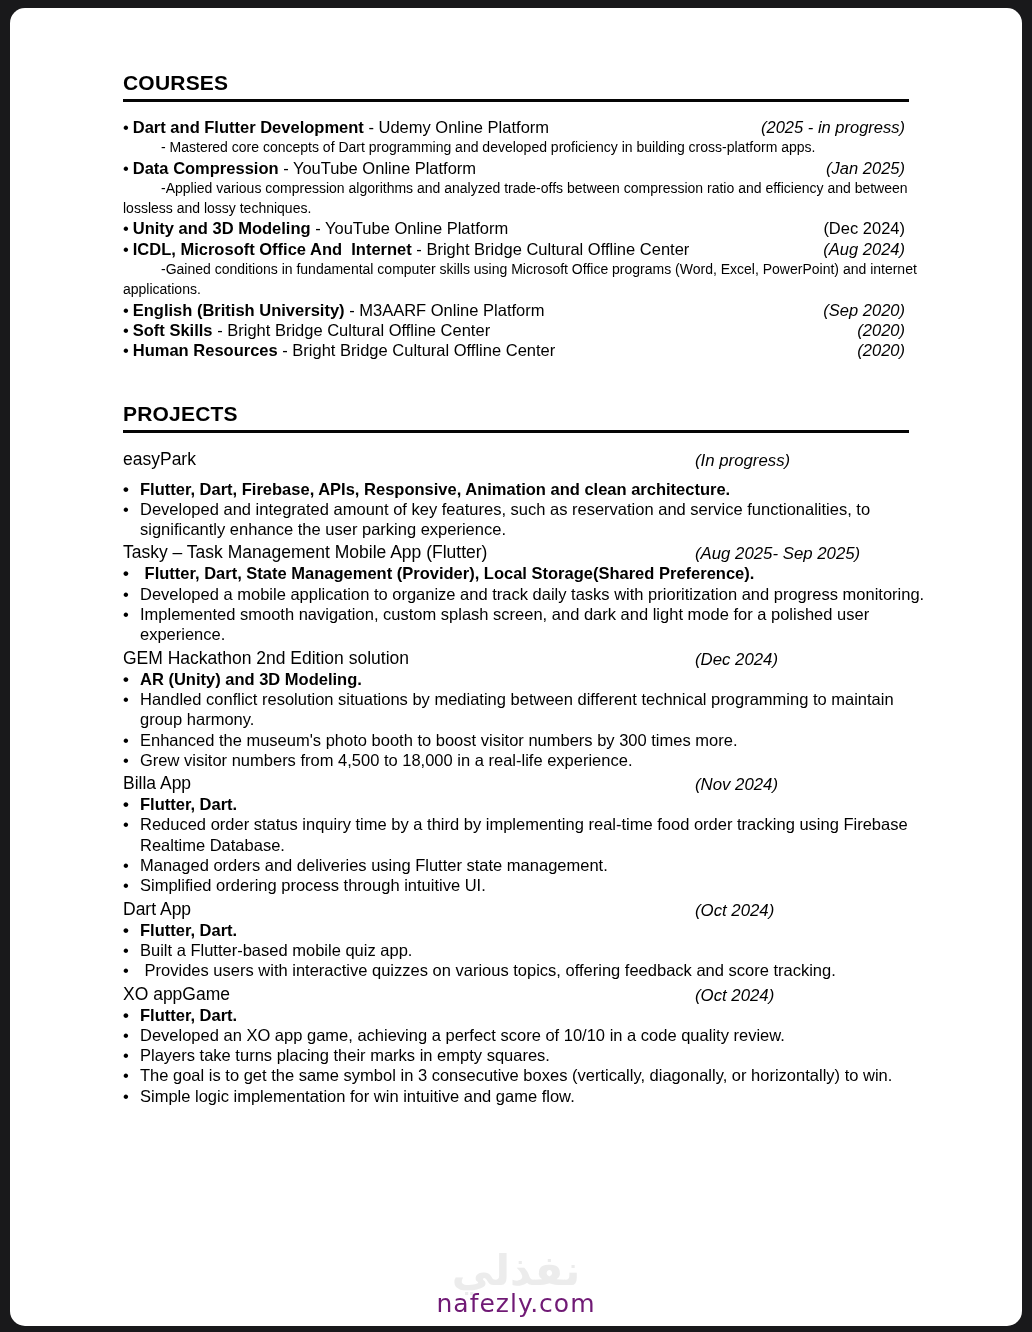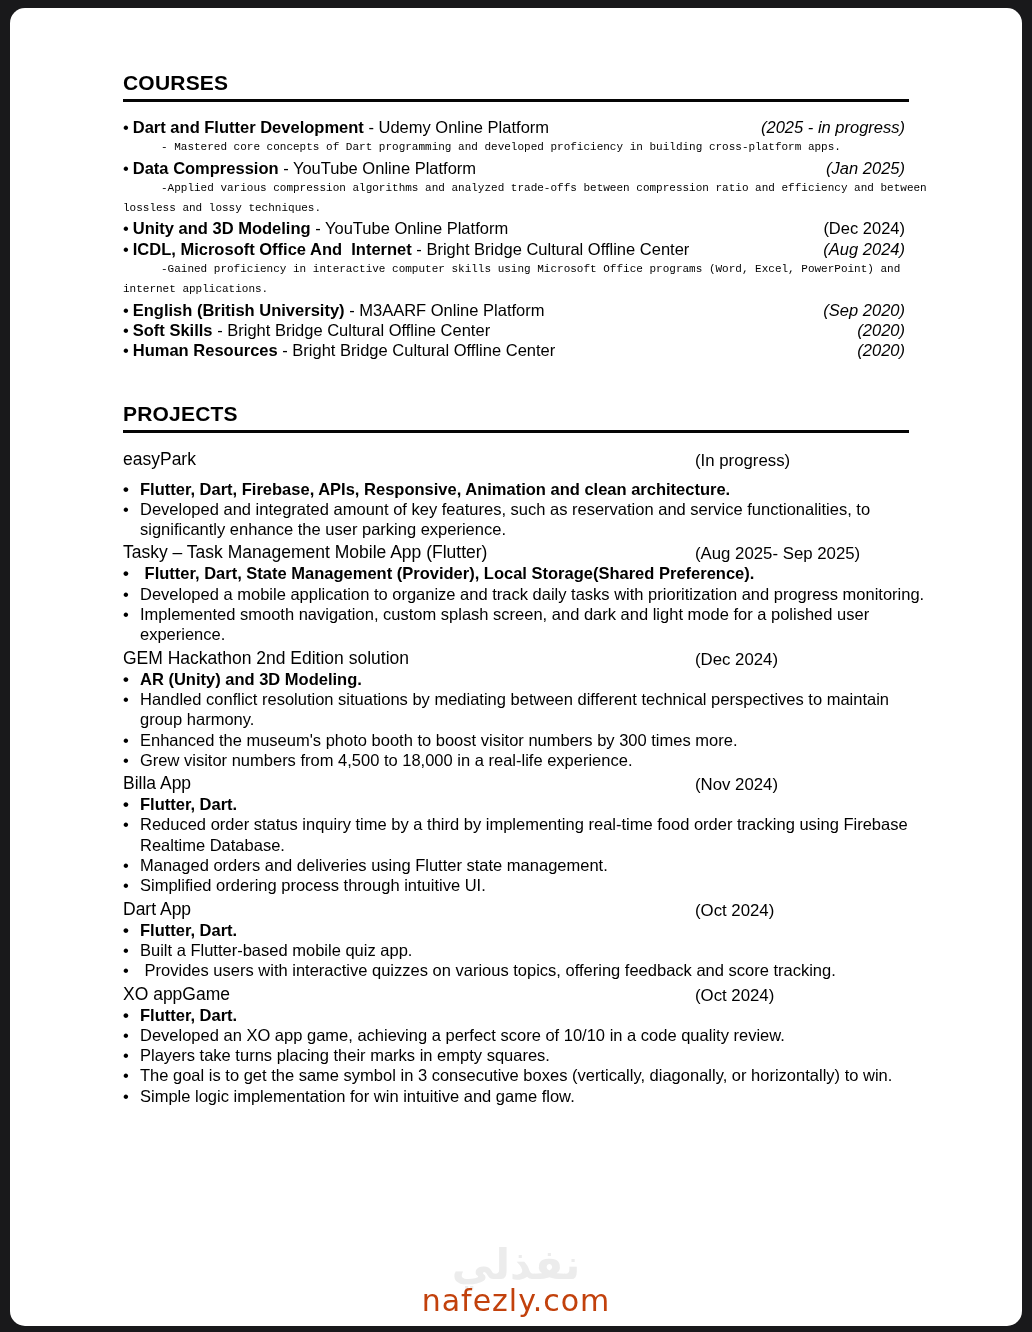--- a/index.html
+++ b/index.html
@@ -19,44 +19,44 @@
   
   .course-item{position:relative;}
   .course-line{
     position:relative;margin:0;font-size:16.5px;line-height:20.3px;white-space:pre-wrap;
   }
   .bullet{padding-right:4px;}
   .c-date{
     position:absolute;right:30px;top:0;font-style:italic;font-size:16.5px;white-space:nowrap;
   }
   .c-date.upright{font-style:normal;}
-  .c-detail{margin:0;font-size:11px;line-height:20.3px;text-indent:38px;white-space:normal;font-family:Liberation Mono, monospace;}
+  .c-detail{margin:0;font-size:14px;line-height:20.3px;text-indent:38px;white-space:normal;}
 
   
   #projects-section{margin-top:42px;}
   .project-item{position:relative;margin-top:2px;}
   .p-title-row{position:relative;font-size:17.5px;line-height:22px;}
   .p-title{font-weight:normal;}
   .p-date{
-    position:absolute;left:572px;top:2px;font-size:16.8px;
+    position:absolute;left:572px;top:2px;font-style:italic;font-size:16.8px;
     font-weight:normal;white-space:nowrap;
   }
   .project-item:first-child .p-title-row{margin-bottom:9px;}
   .pbullet{display:flex;font-size:16.5px;line-height:20.3px;}
   .pbullet .dot{width:17px;flex:none;}
   .pbullet.bold{font-weight:bold;}
   .ptext{white-space:pre-wrap;}
 
   
   .watermark{
     position:absolute;left:0;right:0;bottom:8px;text-align:center;
     font-family:"DejaVu Sans",sans-serif;user-select:none;
   }
   .wm-logo{font-size:42px;font-weight:bold;color:#ececec;line-height:1.05;}
-  .wm-site{font-size:30px;color:#c2410c;letter-spacing:1px;margin-top:-4px;}
+  .wm-site{font-size:25px;color:#701a75;letter-spacing:1px;margin-top:-4px;}
 </style>
 </head>
 <body>
 
 <div class="stage">
   <div class="card">
     <div class="content">
 
       <section id="courses-section">
         <h2>COURSES</h2>
@@ -75,21 +75,21 @@
 </div>
 
   <div class="course-item">
     <p class="course-line"><span class="bullet">•</span><b class="c-title">Unity and 3D Modeling</b><span class="c-rest"> - YouTube Online Platform</span><span class="c-date upright">(Dec 2024)</span></p>
   </div>
 
 
   <div class="course-item">
     <p class="course-line"><span class="bullet">•</span><b class="c-title">ICDL, Microsoft Office And  Internet</b><span class="c-rest"> - Bright Bridge Cultural Offline Center</span><span class="c-date">(Aug 2024)</span></p>
 
-  <p class="c-detail">-Gained proficiency in interactive computer skills using Microsoft Office programs (Word, Excel, PowerPoint) and internet applications.</p>
+  <p class="c-detail">-Gained conditions in fundamental computer skills using Microsoft Office programs (Word, Excel, PowerPoint) and internet applications.</p>
 </div>
 
   <div class="course-item">
     <p class="course-line"><span class="bullet">•</span><b class="c-title">English (British University)</b><span class="c-rest"> - M3AARF Online Platform</span><span class="c-date">(Sep 2020)</span></p>
   </div>
 
   <div class="course-item">
     <p class="course-line"><span class="bullet">•</span><b class="c-title">Soft Skills</b><span class="c-rest"> - Bright Bridge Cultural Offline Center</span><span class="c-date">(2020)</span></p>
   </div>
 
@@ -150,21 +150,21 @@
       <span class="p-date">(Dec 2024)</span>
     </div>
     <div class="p-bullets">
   <div class="pbullet bold">
     <span class="dot">•</span>
     <span class="ptext">AR (Unity) and 3D Modeling.</span>
   </div>
 
   <div class="pbullet">
     <span class="dot">•</span>
-    <span class="ptext">Handled conflict resolution situations by mediating between different technical perspectives to maintain group harmony.</span>
+    <span class="ptext">Handled conflict resolution situations by mediating between different technical programming to maintain group harmony.</span>
   </div>
 
   <div class="pbullet">
     <span class="dot">•</span>
     <span class="ptext">Enhanced the museum's photo booth to boost visitor numbers by 300 times more.</span>
   </div>
 
   <div class="pbullet">
     <span class="dot">•</span>
     <span class="ptext">Grew visitor numbers from 4,500 to 18,000 in a real-life experience.</span>

